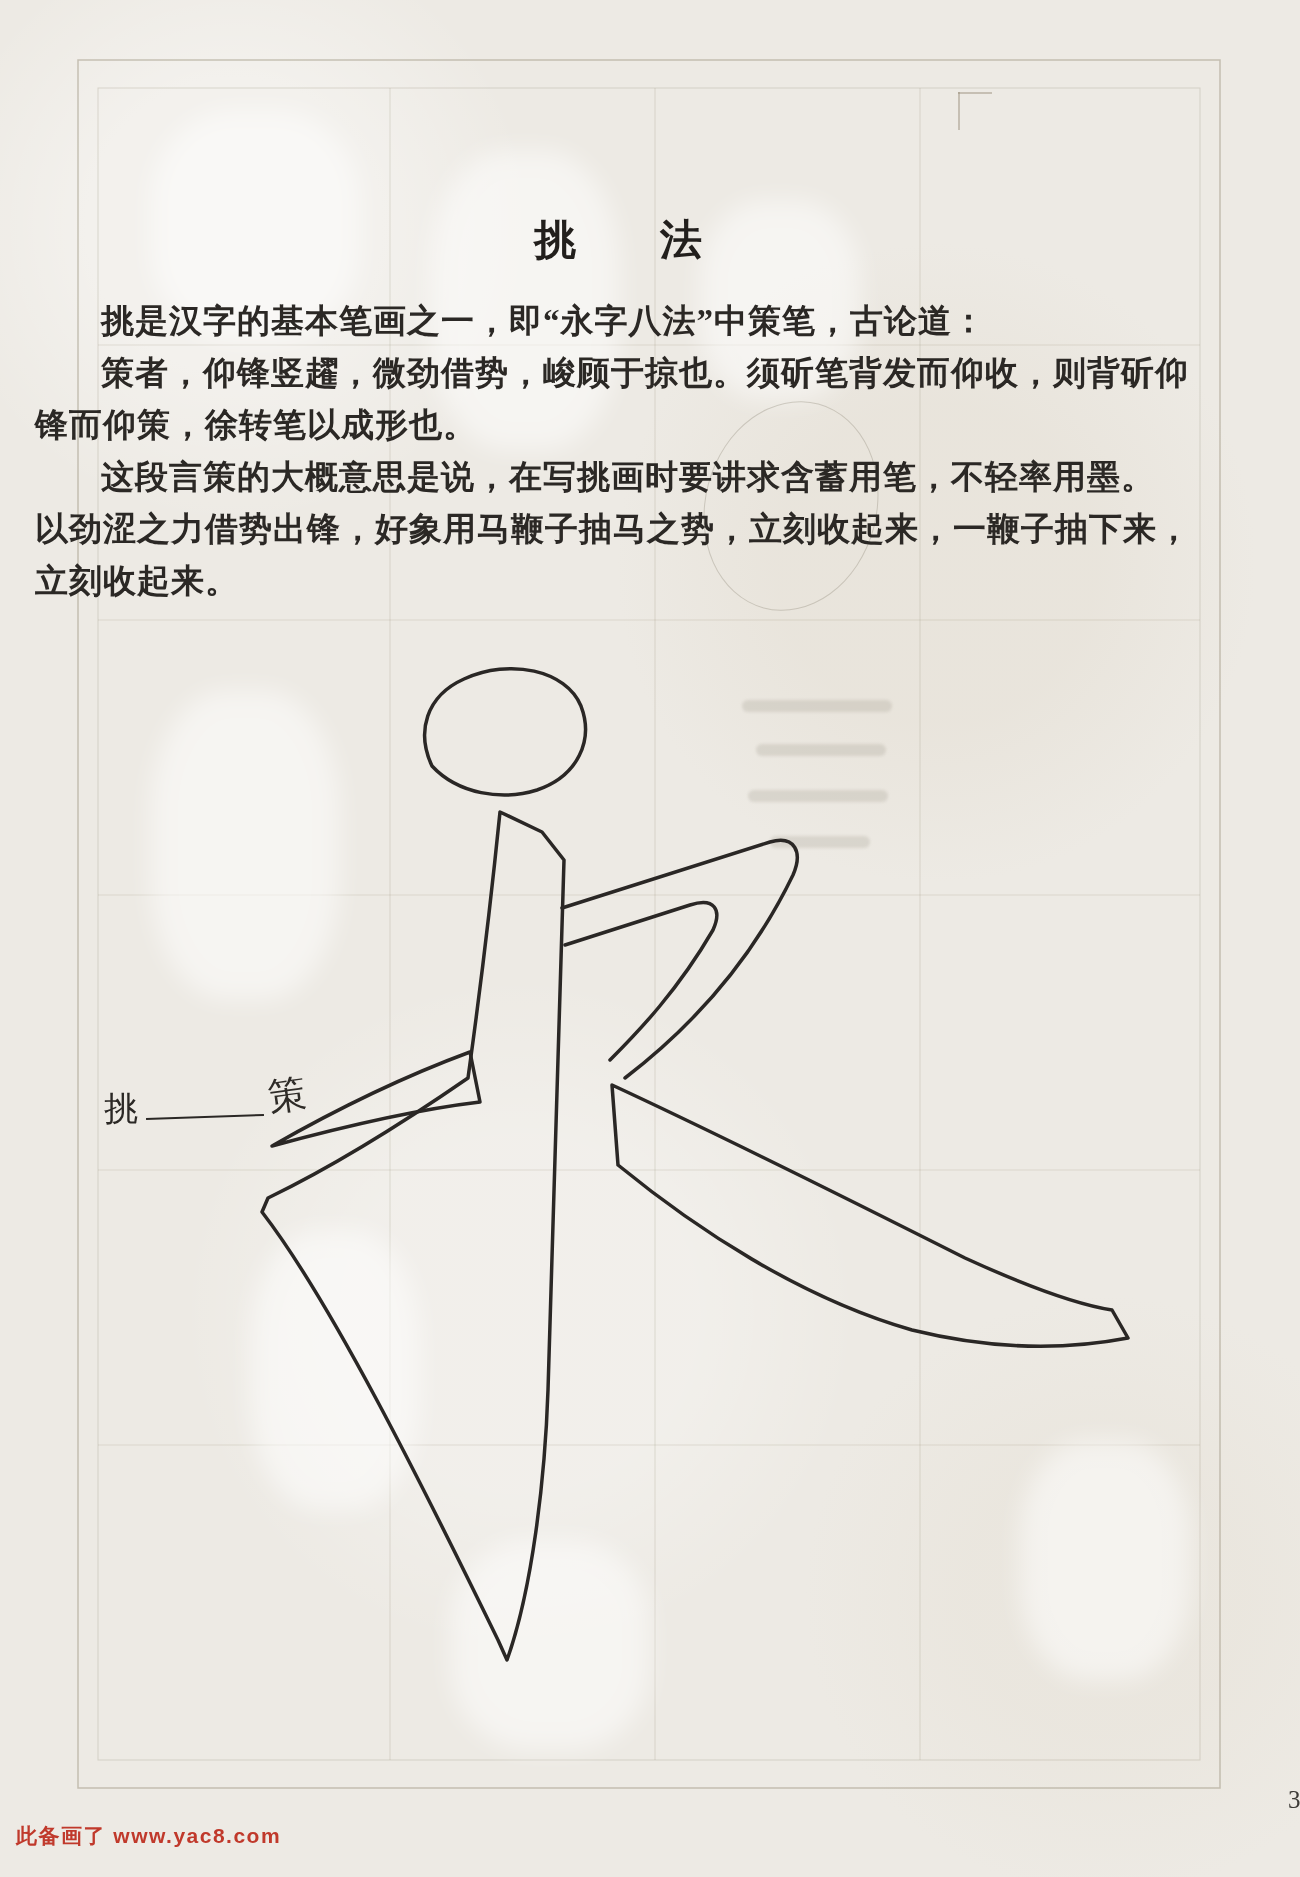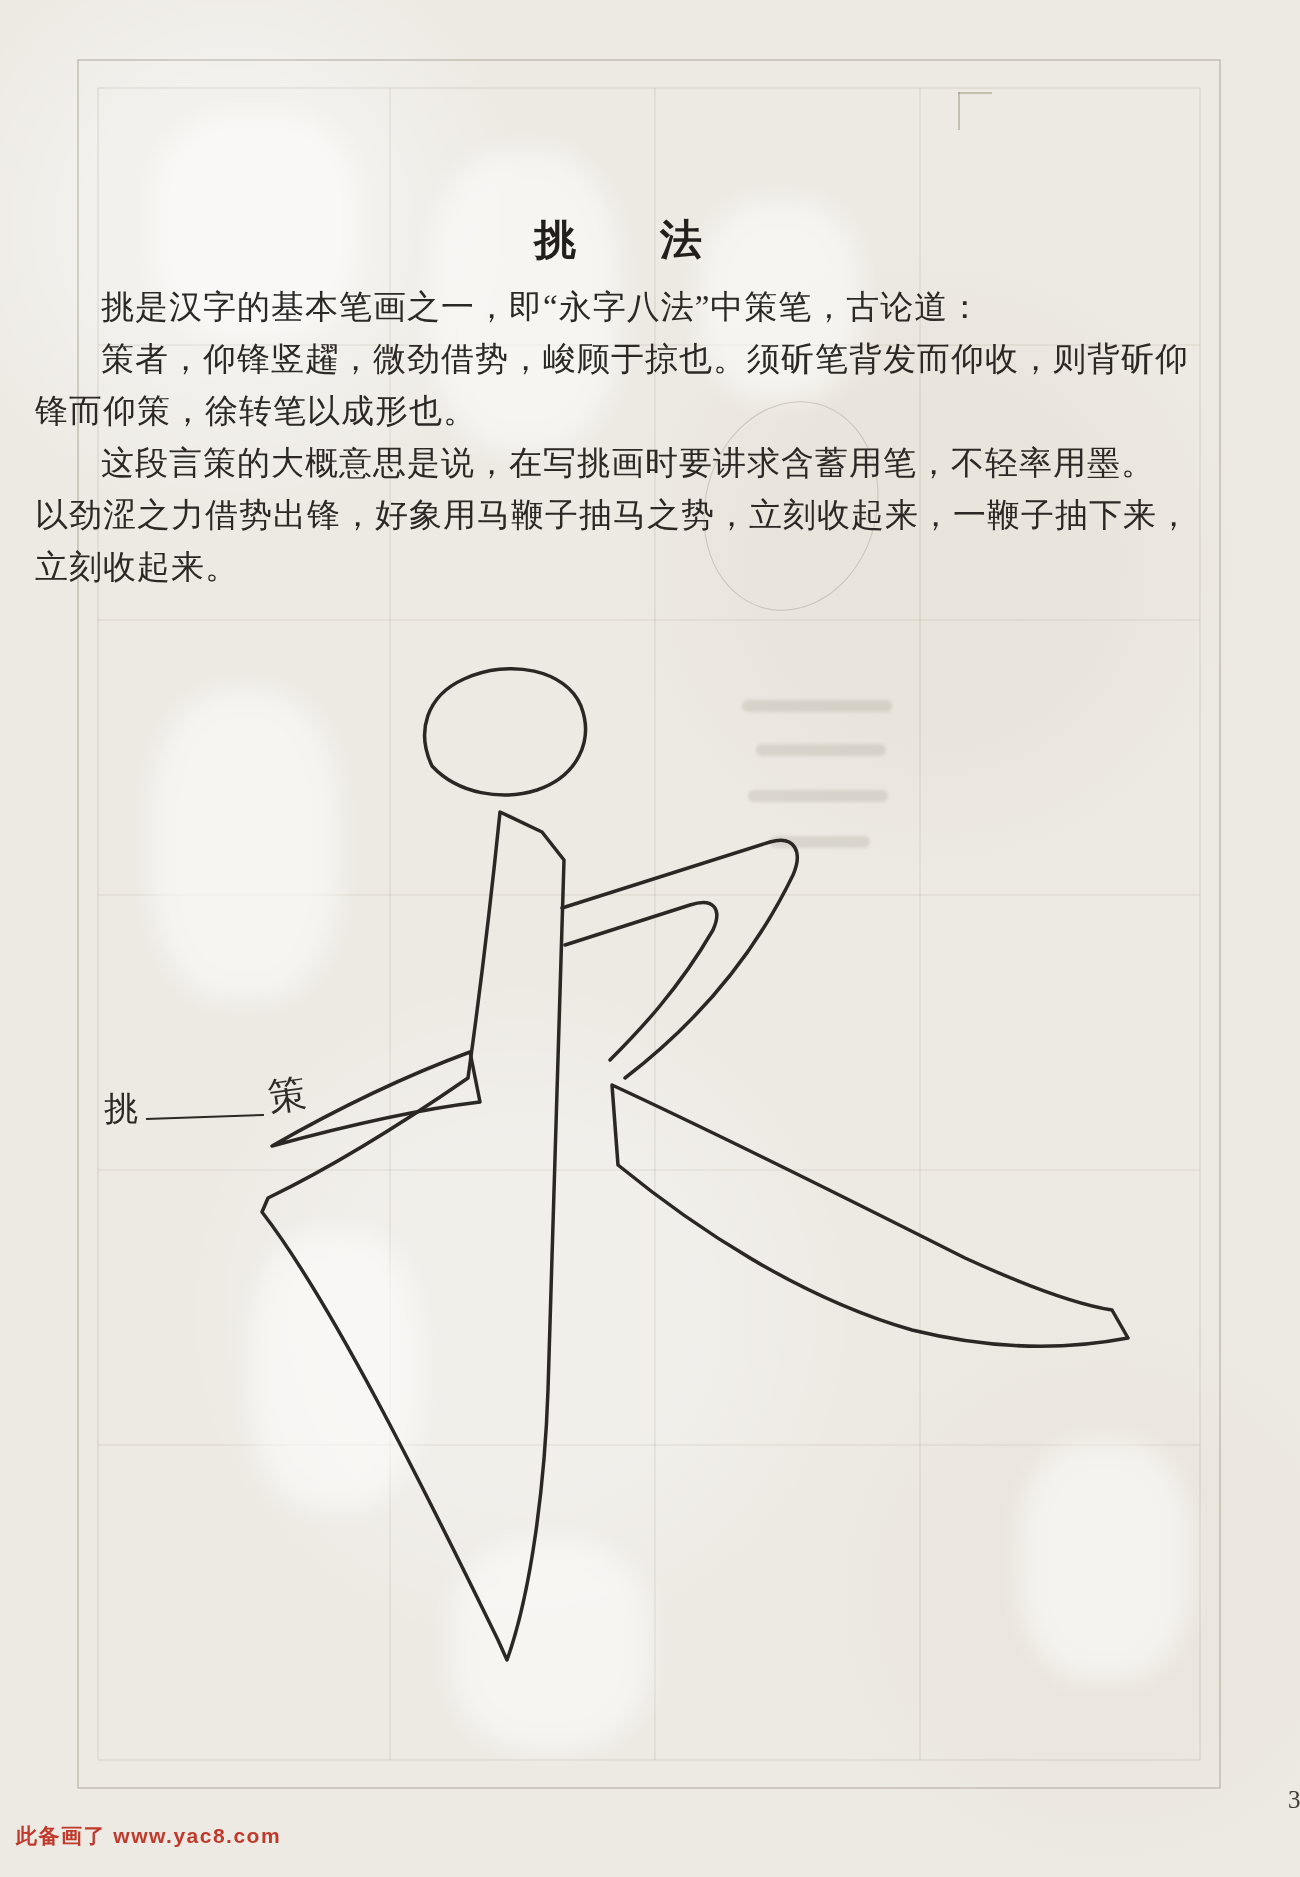--- a/index.html
+++ b/index.html
@@ -24,21 +24,21 @@
   .corner-tick-v{position:absolute;left:958px;top:92px;width:2px;height:38px;background:rgba(150,140,120,0.45);}
   .corner-tick-h{position:absolute;left:958px;top:92px;width:34px;height:2px;background:rgba(150,140,120,0.45);}
 
   .title{
     position:absolute;left:0;top:212px;width:1300px;
     display:flex;justify-content:center;gap:84px;
     transform:translateX(-32px);
     font-size:42px;font-weight:700;letter-spacing:0;
     color:#221f1c;
   }
-  .body-text{position:absolute;left:35px;top:281px;width:1228px;}
+  .body-text{position:absolute;left:35px;top:295px;width:1228px;font-weight:bold;}
   .line{
     font-size:33px;line-height:52px;letter-spacing:1px;
     white-space:nowrap;color:#2b2825;
   }
   .line.indent{padding-left:66px;}
 
   .figure-svg{position:absolute;left:120px;top:648px;}
   .stroke{fill:none;stroke:#2a2725;stroke-width:3.5;stroke-linecap:round;stroke-linejoin:round;}
 
   .annot-label{

